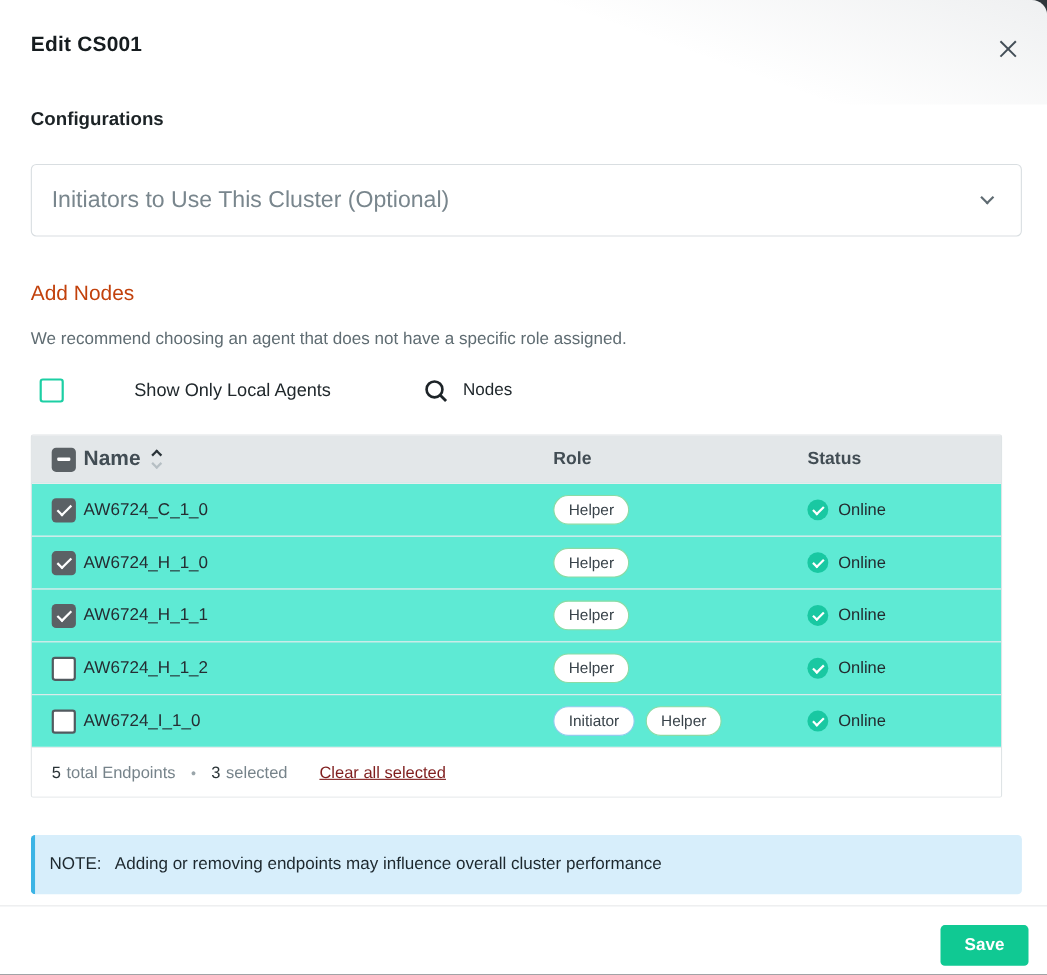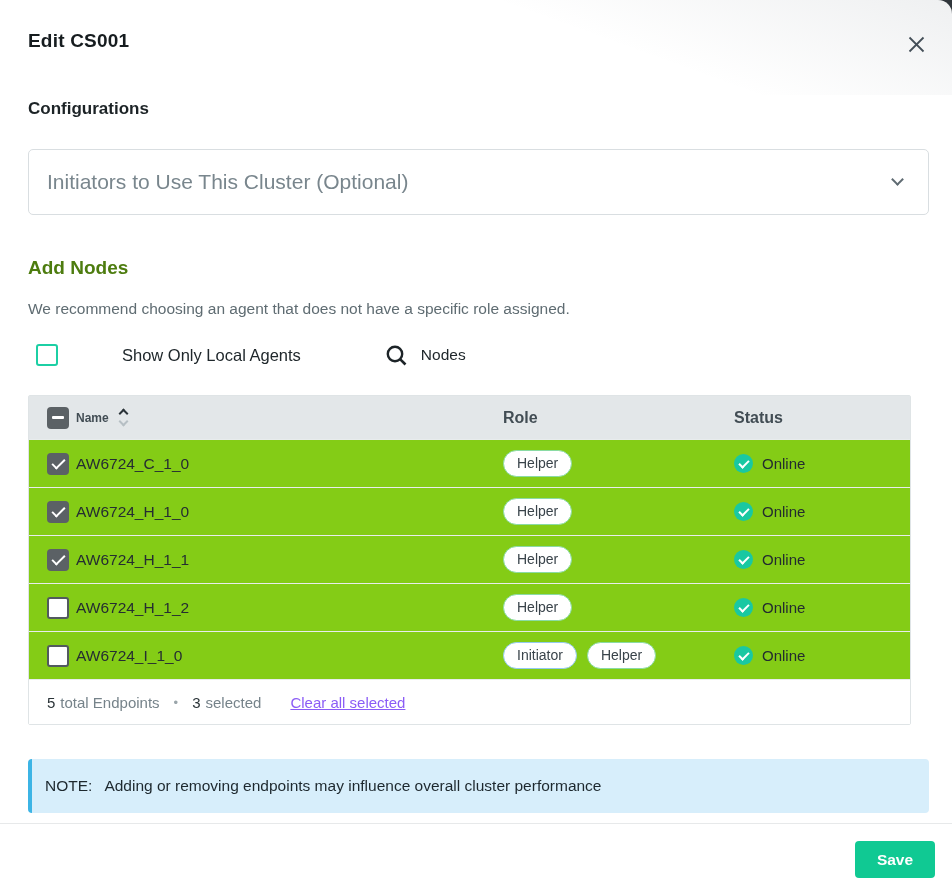--- a/index.html
+++ b/index.html
@@ -50,21 +50,21 @@
     background:#fff;
   }
   .field .flabel{font-size:14.5px;color:#8d979c;margin-bottom:3px;}
   .field .fvalue{font-size:17px;color:#242b30;}
   .field.select{flex-direction:row;align-items:center;justify-content:space-between;cursor:pointer;}
   .field.select .placeholder{font-size:21px;color:#79868d;}
   .chev{
     width:9px;height:9px;border-left:2px solid #5f6b72;border-top:2px solid #5f6b72;
     transform:rotate(225deg);margin-right:8px;margin-top:-5px;display:inline-block;
   }
-  h2.add-nodes{font-size:19px;font-weight:700;color:#4d7c0f;margin-top:42px;}
+  h2.add-nodes{font-size:19px;font-weight:400;color:#c2410c;margin-top:42px;}
   p.desc{font-size:15.5px;color:#5f6c72;margin-top:21px;}
   .controls{display:flex;align-items:center;margin-top:25px;height:24px;gap:48px;}
   .cbx{
     width:22px;height:22px;border-radius:4px;display:inline-flex;
     align-items:center;justify-content:center;flex:none;cursor:pointer;
   }
   .cbx.teal{background:#fff;border:2px solid var(--checkbox-teal);border-radius:3px;margin-left:8px;}
   .cbx.unchecked{background:#fff;border:2px solid #525a5f;border-radius:3px;}
   .cbx.checked{background:var(--dark-checkbox);}
   .cbx.checked::after{
@@ -77,25 +77,25 @@
   .search-group{display:inline-flex;align-items:center;margin-left:36px;cursor:pointer;}
   .search-group svg{flex:none;}
   .search-label{font-size:15.5px;color:#20282c;margin-left:13px;}
   
   .table{
     margin-top:28px;width:883px;border:1px solid var(--border-gray);
     border-radius:2px;
   }
   .trow,.thead,.tfoot{display:flex;align-items:center;}
   .thead{height:43px;background:var(--header-bg);}
-  .trow{height:48px;border-top:1px solid var(--row-border);background:#84cc16;}
+  .trow{height:48px;border-top:1px solid var(--row-border);background:#5eead4;}
   .tfoot{height:45px;border-top:1px solid var(--row-border);background:#fff;padding-left:18px;}
   .cell-check{width:47px;padding-left:18px;flex:none;display:flex;align-items:center;}
   .cell-name{width:427px;flex:none;display:flex;align-items:center;font-size:15.5px;color:#252d32;}
-  .thead .cell-name{font-size:12px;font-weight:700;color:#424d54;}
+  .thead .cell-name{font-size:19px;font-weight:700;color:#424d54;}
   .cell-role{width:231px;flex:none;display:flex;align-items:center;gap:10px;font-size:16px;}
   .thead .cell-role{font-weight:700;color:#424d54;}
   .cell-status{flex:1;display:flex;align-items:center;font-size:16px;}
   .thead .cell-status{font-weight:700;color:#424d54;}
   .sort{display:inline-flex;flex-direction:column;margin-left:11px;}
   .sort i{width:7px;height:7px;border-left:2px solid;border-top:2px solid;display:block;}
   .sort .up{transform:rotate(45deg);border-color:#2a3338;}
   .sort .down{transform:rotate(225deg);border-color:#b6bfc4;margin-top:1px;}
   .badge{
     display:inline-block;padding:4px 13px;border-radius:14px;font-size:14px;
@@ -109,21 +109,21 @@
   }
   .status-ic::after{
     content:'';width:8px;height:4px;border-left:2px solid #fff;border-bottom:2px solid #fff;
     transform:rotate(-45deg);margin-top:-2px;
   }
   .status-txt{margin-left:9px;font-size:15px;color:#232b2f;}
   .tfoot .num{font-size:15px;color:#2a3337;}
   .tfoot .glabel{font-size:15px;color:#76838a;margin-left:5px;}
   .tfoot .dot{color:#9aa5aa;margin:0 14px;font-size:13px;}
   .tfoot .clear{
-    font-size:15px;color:#8b5cf6;text-decoration:underline;margin-left:29px;cursor:pointer;
+    font-size:15px;color:#7f1d1d;text-decoration:underline;margin-left:29px;cursor:pointer;
   }
   .note{
     margin-top:34px;width:901px;height:54px;background:var(--note-bg);
     border-left:4px solid var(--note-border);border-radius:4px;
     display:flex;align-items:center;padding-left:13px;
   }
   .note-prefix{font-size:15.5px;color:#1d282e;margin-right:12px;}
   .note-text{font-size:15.5px;color:#1d282e;}
   .divider{
     position:absolute;left:0;right:0;top:823px;height:1px;background:#e7e9ea;

